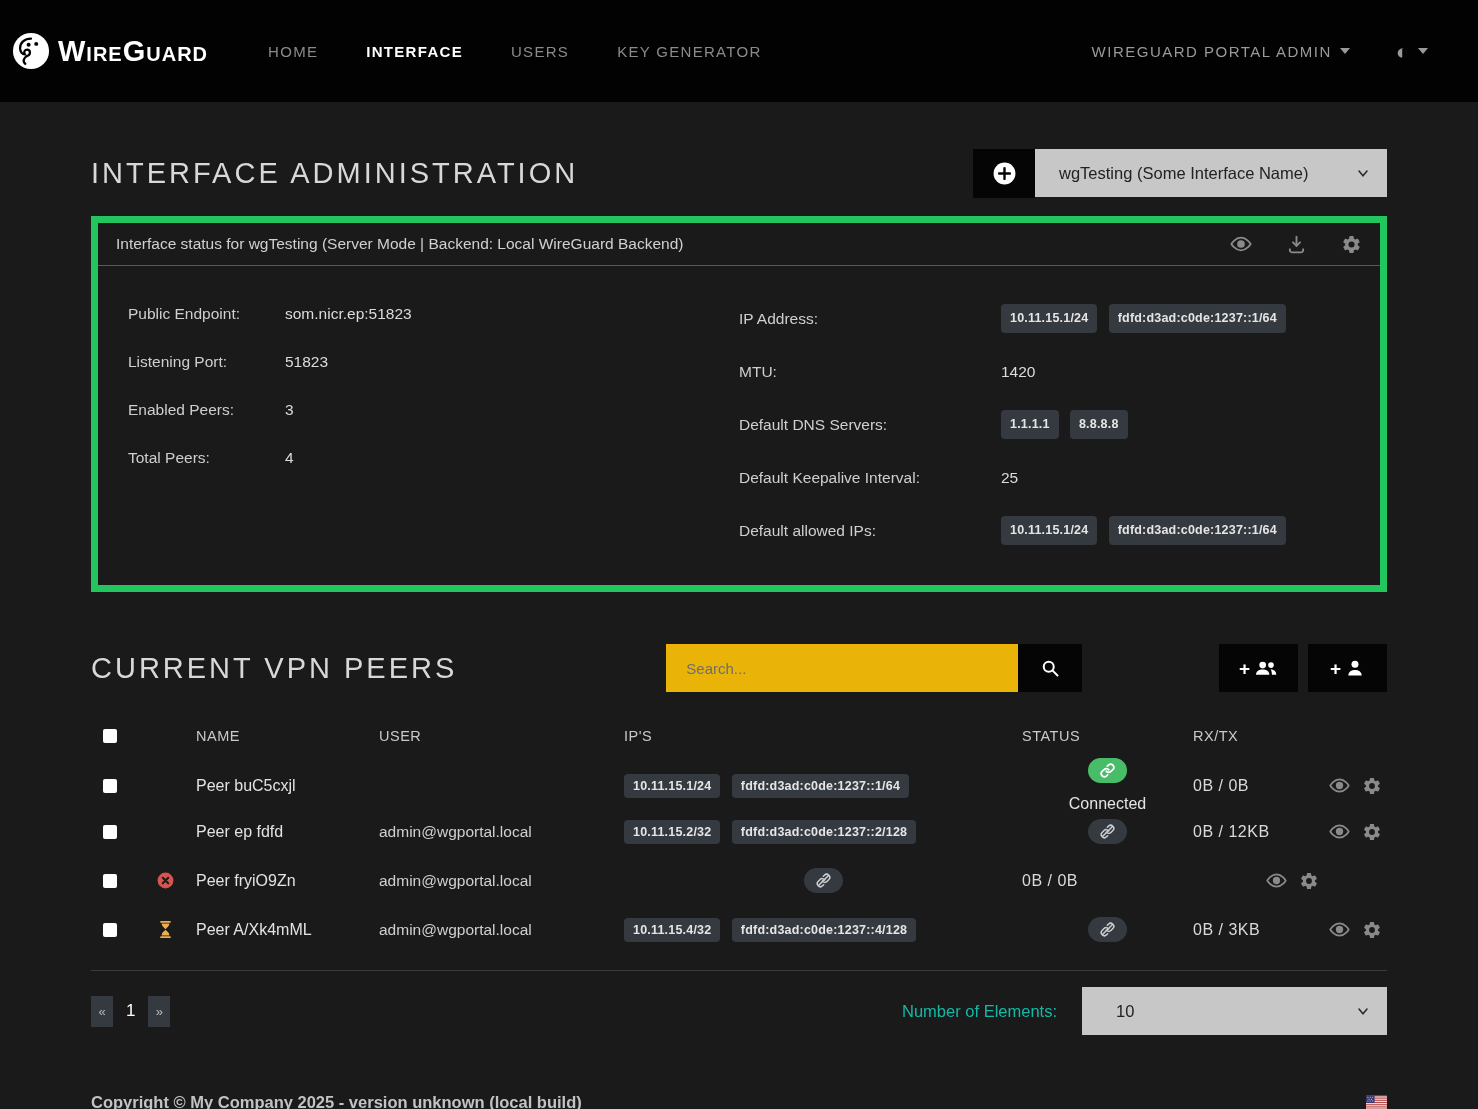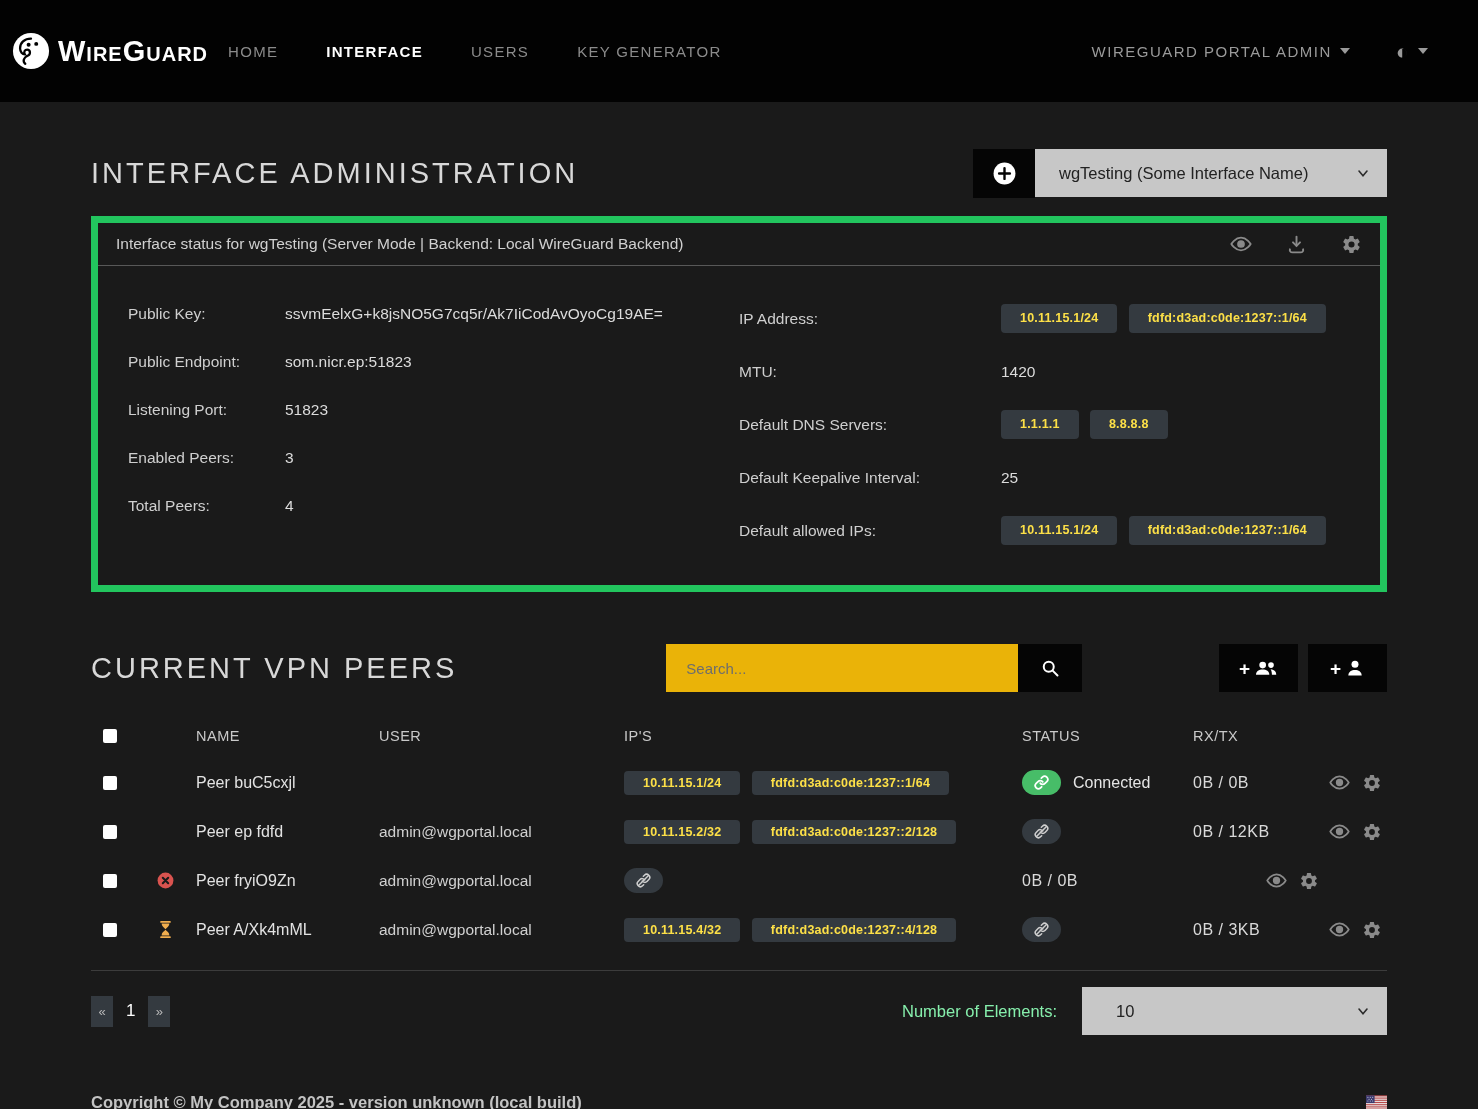--- a/index.html
+++ b/index.html
@@ -10,21 +10,21 @@
     background:#1a1a1a;
     font-family:"Liberation Sans", sans-serif;
     color:#d6d6d6;
   }
   
   .navbar {
     height:102px; background:#020202;
     display:flex; align-items:center;
     padding:0 50px 0 12px;
   }
-  .brand { display:flex; align-items:center; gap:8px; margin-right:20px; cursor:pointer; }
+  .brand { display:flex; align-items:center; gap:8px; margin-right:60px; cursor:pointer; }
   .brand-text { color:#ffffff; font-size:29px; font-weight:600; font-variant:small-caps; letter-spacing:1px; }
   .nav-links { display:flex; gap:48px; }
   .nav-link { color:#8b8b8b; font-size:15px; letter-spacing:1.3px; text-decoration:none; cursor:pointer; }
   .nav-link.active { color:#ffffff; font-weight:700; }
   .nav-right { margin-left:auto; display:flex; align-items:center; gap:46px; }
   .user-menu, .theme-toggle { display:flex; align-items:center; gap:8px; color:#9a9a9a; font-size:15px; letter-spacing:1.5px; cursor:pointer; }
   .theme-glyph { font-size:21px; color:#9a9a9a; line-height:1; }
   .caret { width:0; height:0; border-left:5px solid transparent; border-right:5px solid transparent; border-top:6px solid #9a9a9a; }
   
   .container { width:1296px; margin:0 auto; }
@@ -51,23 +51,23 @@
   .icon-btn { background:none; border:none; padding:0; color:#8a8a8a; cursor:pointer; display:flex; align-items:center; }
   .card-body { display:flex; padding:38px 30px 40px; }
   .card-col { flex:1; }
   .field-row { display:flex; align-items:center; margin-bottom:29px; font-size:15.5px; line-height:19px; }
   .field-row:last-child { margin-bottom:0; }
   .f-label { color:#cfcfcf; }
   .col-left .f-label { width:157px; }
   .col-right .f-label { width:262px; }
   .f-value { color:#dcdcdc; }
   .badge {
-    display:inline-block; background:#343a40; color:#fde047;
+    display:inline-block; background:#343a40; color:#e5e5e5;
     font-size:12.5px; font-weight:600; letter-spacing:.2px;
-    padding:5px 19px; border-radius:4px; margin-right:7px;
+    padding:5px 9px; border-radius:4px; margin-right:7px;
   }
   
   .peers-head { margin-top:52px; display:flex; align-items:center; }
   .search-group { display:flex; margin-left:209px; }
   .search-input {
     width:352px; height:48px; background:#eab308; border:none; outline:none;
     padding:0 20px; font-size:15px; color:#333;
     font-family:"Liberation Sans", sans-serif;
   }
   .search-input::placeholder { color:#6e6e6e; }
@@ -84,39 +84,39 @@
   }
   .t-head { height:44px; font-size:14.5px; color:#c9c9c9; letter-spacing:.5px; }
   .t-body-row { height:49px; }
   .cb {
     appearance:none; -webkit-appearance:none;
     width:14px; height:14px; background:#ffffff; border:none; border-radius:2px;
     margin:0; cursor:pointer;
   }
   .peer-name { font-size:16px; color:#e2e2e2; }
   .peer-user { font-size:15.5px; color:#d0d0d0; }
-  .status-cell { display:flex; align-items:center; gap:12px; }
+  .status-cell { display:flex; align-items:center; gap:12px;flex-direction:column; }
   .pill { display:inline-flex; align-items:center; justify-content:center; border-radius:13px; padding:5px 12px; }
   .pill-connected { background:#47bd68; }
   .pill-disconnected { background:#343a40; }
   .status-text { font-size:16px; color:#e4e4e4; }
   .rxtx { font-size:16px; color:#dadada; letter-spacing:.5px; }
   .row-actions { justify-self:end; display:flex; gap:12px; padding-right:10px; }
   .flag-cell { display:flex; align-items:center; justify-content:center; }
   .table-divider { border-top:1px solid #3c3c3c; margin-top:16px; }
   
   .table-footer { margin-top:16px; display:flex; align-items:center; justify-content:space-between; }
   .pagination { display:flex; align-items:center; }
   .page-btn {
     width:22px; height:31px; background:#343a40; border:none; color:#b9b9b9;
     font-size:13px; cursor:pointer; display:flex; align-items:center; justify-content:center;
   }
   .page-num { margin:0 13px; color:#ffffff; font-size:17px; cursor:pointer; }
   .elements-group { display:flex; align-items:center; }
-  .elements-label { font-size:16.5px; color:#86efac; }
+  .elements-label { font-size:16.5px; color:#14b8a6; }
   .select-elements { width:305px; margin-left:25px; padding-left:34px; }
   
   .footer { margin-top:58px; padding-bottom:14px; }
   .footer-inner { display:flex; align-items:center; justify-content:space-between;font-weight:bold; }
   .copyright { font-size:16.5px; color:#c3c3c3; }
   svg { display:block; }
 </style>
 </head>
 <body>
 
@@ -199,24 +199,20 @@
           <span>
             <svg width="21" height="21" viewBox="0 0 24 24">
               <path fill="currentColor" d="M19.14 12.94a7 7 0 0 0 .05-.94 7 7 0 0 0-.05-.94l2.03-1.58a.5.5 0 0 0 .12-.64l-1.92-3.32a.5.5 0 0 0-.61-.22l-2.39.96a7.3 7.3 0 0 0-1.62-.94l-.36-2.54a.5.5 0 0 0-.5-.42h-3.84a.5.5 0 0 0-.5.42l-.36 2.54c-.59.24-1.13.56-1.62.94l-2.39-.96a.5.5 0 0 0-.61.22L2.65 8.84a.5.5 0 0 0 .12.64l2.03 1.58a7 7 0 0 0 0 1.88l-2.03 1.58a.5.5 0 0 0-.12.64l1.92 3.32c.13.23.4.32.61.22l2.39-.96c.49.38 1.03.7 1.62.94l.36 2.54a.5.5 0 0 0 .5.42h3.84a.5.5 0 0 0 .5-.42l.36-2.54a7.3 7.3 0 0 0 1.62-.94l2.39.96c.21.1.48.01.61-.22l1.92-3.32a.5.5 0 0 0-.12-.64zM12 15.5a3.5 3.5 0 1 1 0-7 3.5 3.5 0 0 1 0 7z"></path>
             </svg>
           </span>
         </button>
       </div>
     </div>
     <div class="card-body">
       <div class="card-col col-left">
-        <div class="field-row">
-          <span class="f-label">Public Key:</span>
-          <span class="f-value">ssvmEelxG+k8jsNO5G7cq5r/Ak7IiCodAvOyoCg19AE=</span>
-        </div>
         <div class="field-row">
           <span class="f-label">Public Endpoint:</span>
           <span class="f-value">som.nicr.ep:51823</span>
         </div>
         <div class="field-row">
           <span class="f-label">Listening Port:</span>
           <span class="f-value">51823</span>
         </div>
         <div class="field-row">
           <span class="f-label">Enabled Peers:</span>

